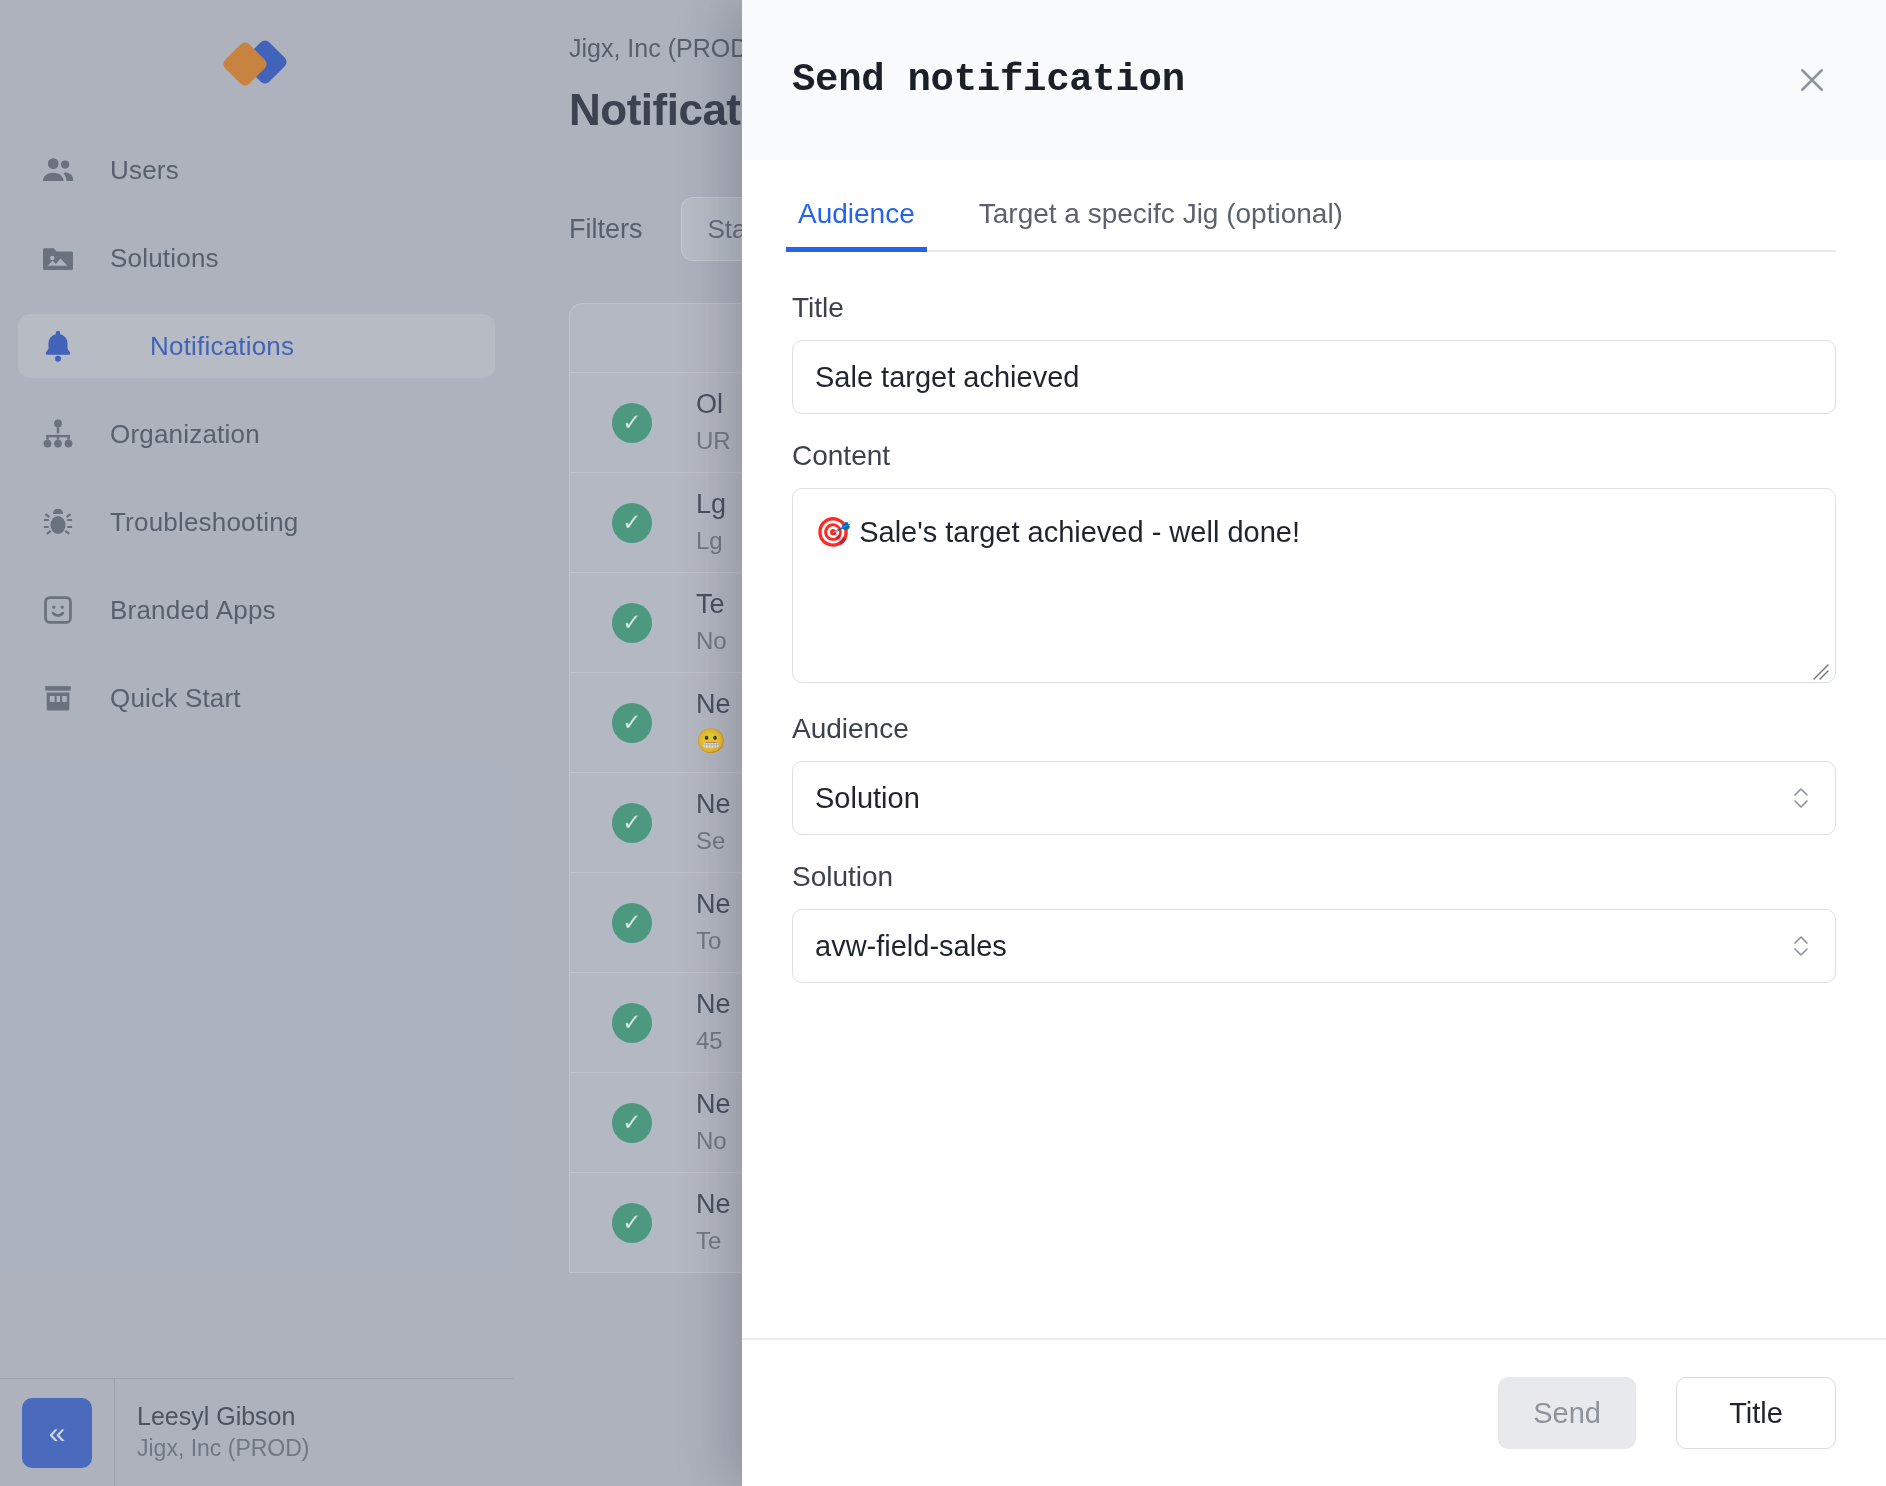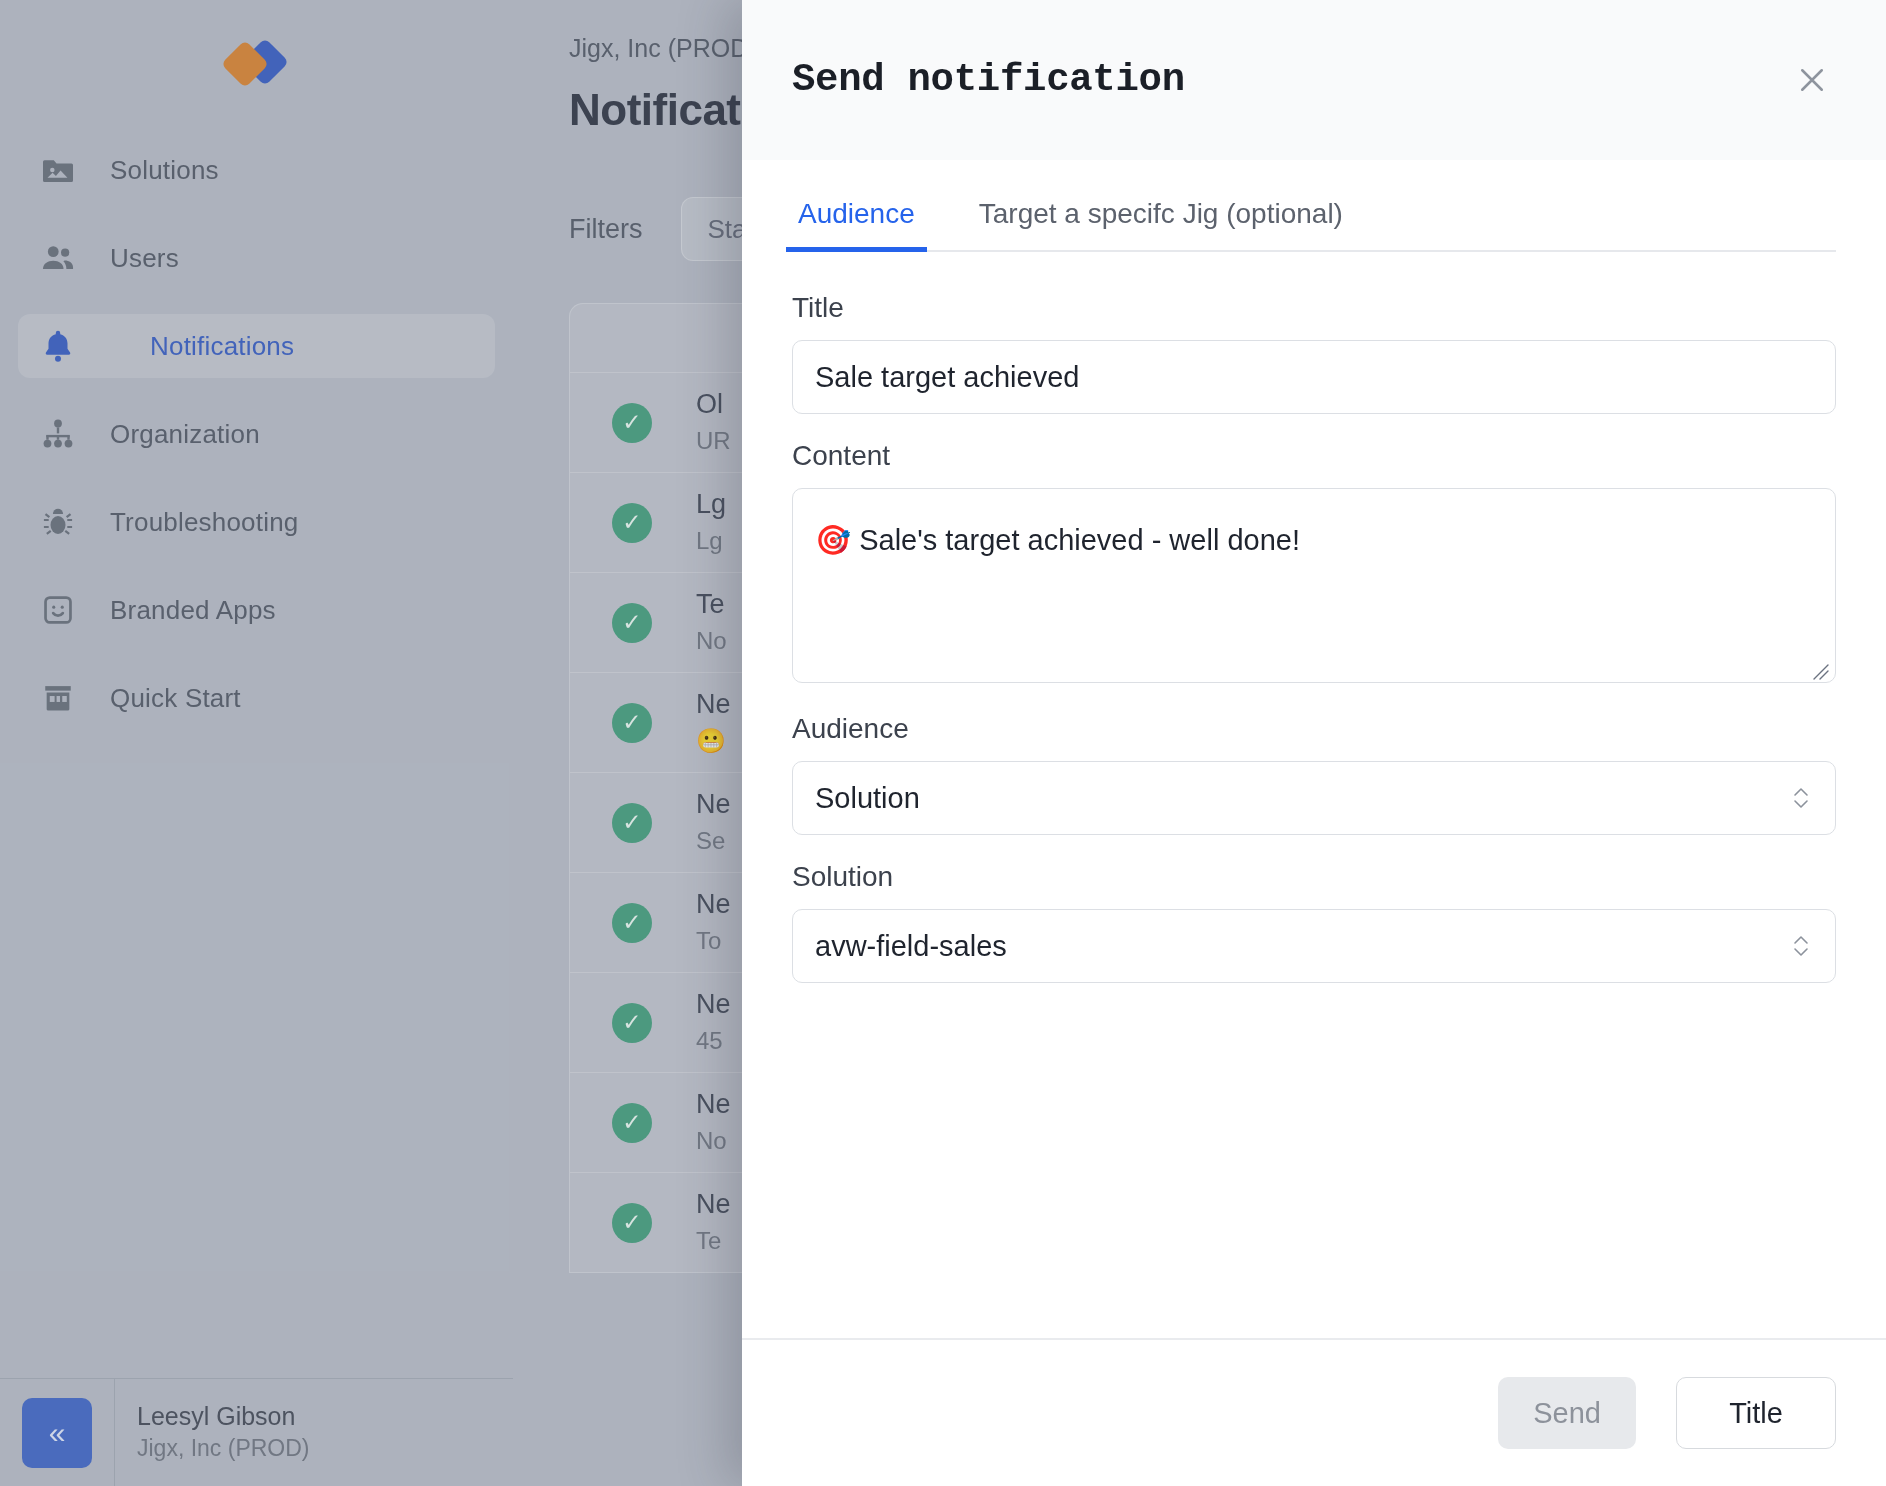--- a/index.html
+++ b/index.html
@@ -200,21 +200,21 @@
     padding: 0 22px;
     font-family: "Liberation Sans", sans-serif;
     background: #fff;
     outline: none;
   }
   .textarea-wrap { position: relative; }
   .text-area {
     width: 100%; height: 195px;
     border: 1px solid #dcdfe4; border-radius: 10px;
     font-size: 29px; color: #1f242e;
-    padding: 32px 22px;
+    padding: 24px 22px;
     font-family: "Liberation Sans", sans-serif;
     resize: none; outline: none; line-height: 1.35;
     background: #fff;
     overflow: hidden;
   }
   .resize-grip {
     position: absolute; right: 7px; bottom: 7px;
     width: 20px; height: 20px; pointer-events: none; color: #6b7280;
   }
   .select-wrap { position: relative; }
@@ -260,39 +260,39 @@
       <div class="logo-mark">
         <div class="d2"></div>
           <div class="d1"></div>
       </div>
     </div>
 
     <nav class="nav">
 
       <div class="nav-item">
         <span class="nav-icon">
-          <svg width="36" height="36" viewBox="0 0 24 24" fill="currentColor">
-              <path d="M3 5.5h6.2l1.8 2.2H21a1 1 0 0 1 1 1V19a1 1 0 0 1-1 1H3a1 1 0 0 1-1-1V6.5a1 1 0 0 1 1-1z"></path>
-              <circle cx="8.2" cy="12" r="1.5" fill="#b9bec9"></circle>
-              <path d="M5 17.2l3.4-3.4 2.2 2.2 3.1-3.6 4.6 4.8z" fill="#b9bec9"></path>
-            </svg>
-        </span>
-        <span class="nav-label">Solutions</span>
-      </div>
-
-      <div class="nav-item">
-        <span class="nav-icon">
           <svg width="38" height="38" viewBox="0 0 24 24" fill="currentColor">
               <circle cx="9" cy="8" r="3.4"></circle>
               <circle cx="16.5" cy="8.6" r="2.6"></circle>
               <path d="M2.5 19c0-3.3 3-5.2 6.5-5.2s6.5 1.9 6.5 5.2z"></path>
               <path d="M16.2 13.6c2.9 0 5.3 1.6 5.3 4.3v1.1h-4.2c0-2-0.7-3.7-1.9-4.9z"></path>
             </svg>
         </span>
         <span class="nav-label">Users</span>
+      </div>
+
+      <div class="nav-item">
+        <span class="nav-icon">
+          <svg width="36" height="36" viewBox="0 0 24 24" fill="currentColor">
+              <path d="M3 5.5h6.2l1.8 2.2H21a1 1 0 0 1 1 1V19a1 1 0 0 1-1 1H3a1 1 0 0 1-1-1V6.5a1 1 0 0 1 1-1z"></path>
+              <circle cx="8.2" cy="12" r="1.5" fill="#b9bec9"></circle>
+              <path d="M5 17.2l3.4-3.4 2.2 2.2 3.1-3.6 4.6 4.8z" fill="#b9bec9"></path>
+            </svg>
+        </span>
+        <span class="nav-label">Solutions</span>
       </div>
 
       <div class="nav-item active">
         <span class="nav-icon">
           <svg width="38" height="38" viewBox="0 0 24 24" fill="currentColor">
               <path d="M12 2.4a1.4 1.4 0 0 1 1.4 1.4v.7c2.8.6 4.6 3 4.6 5.9v3.4l1.6 2.3c.4.6 0 1.4-.7 1.4H5.1c-.7 0-1.1-.8-.7-1.4L6 13.8v-3.4c0-2.9 1.8-5.3 4.6-5.9v-.7A1.4 1.4 0 0 1 12 2.4z"></path>
               <circle cx="12" cy="20" r="1.9"></circle>
             </svg>
         </span>
         <span class="nav-label">Notifications</span>

